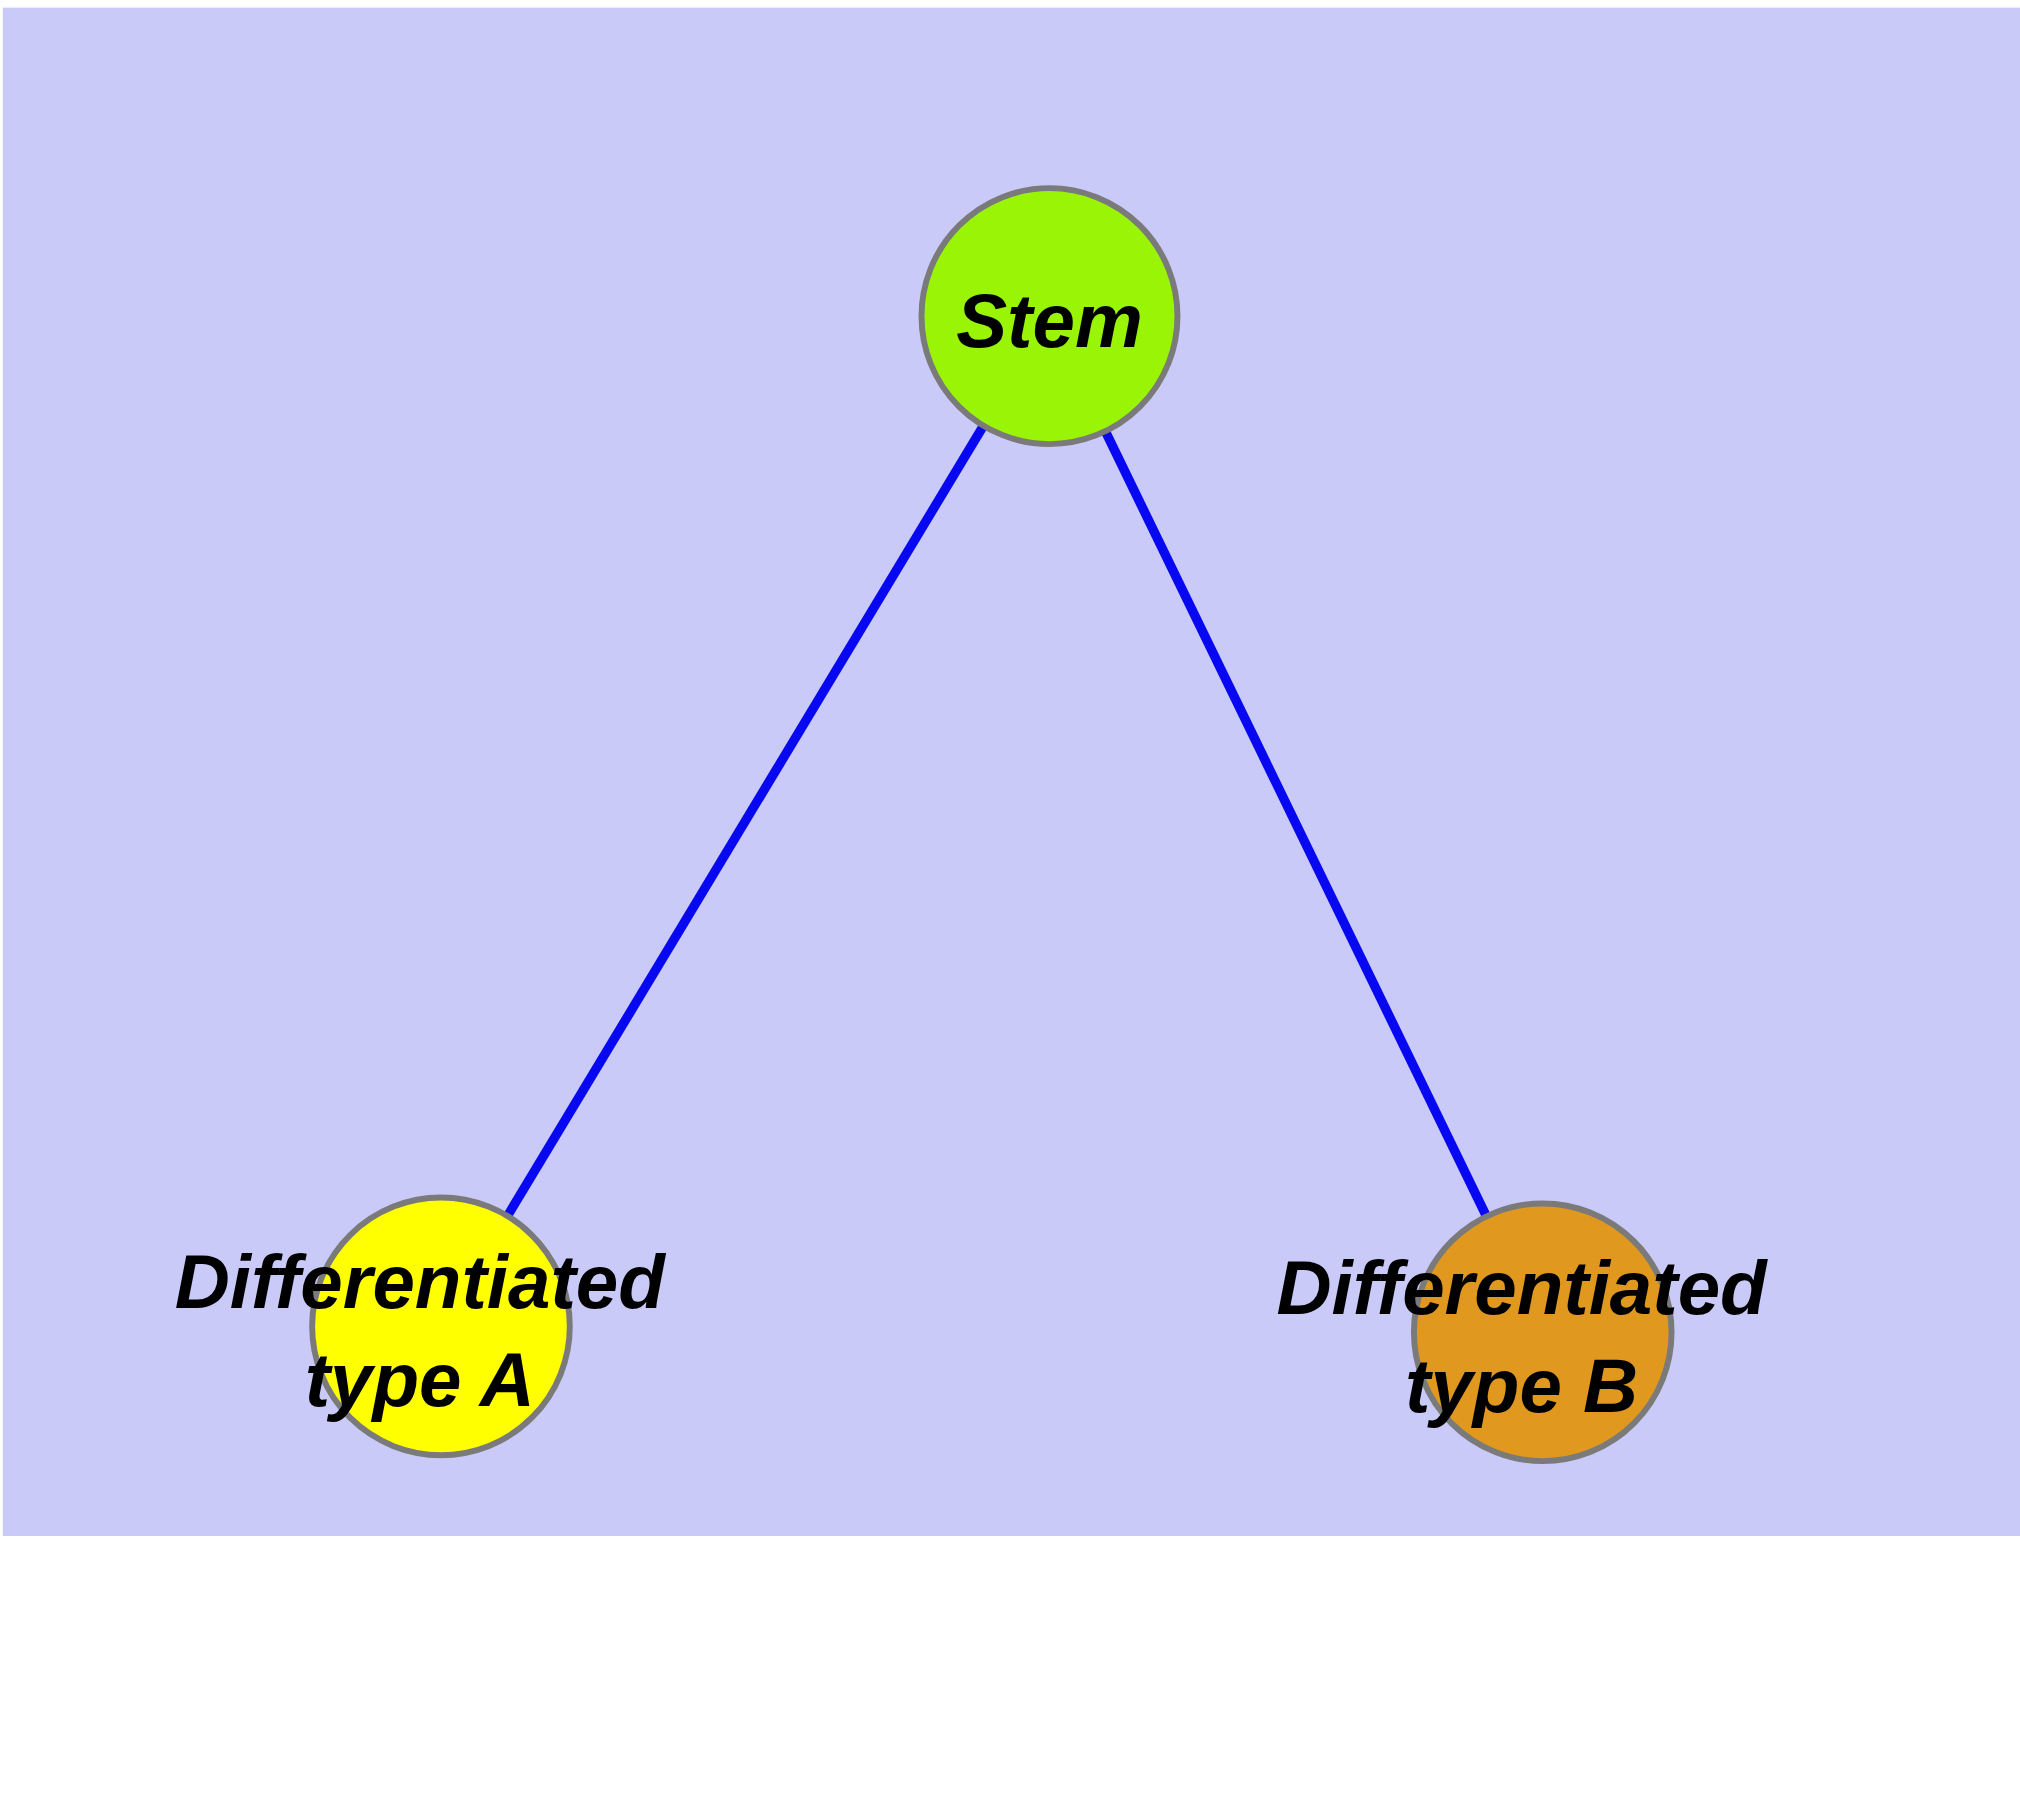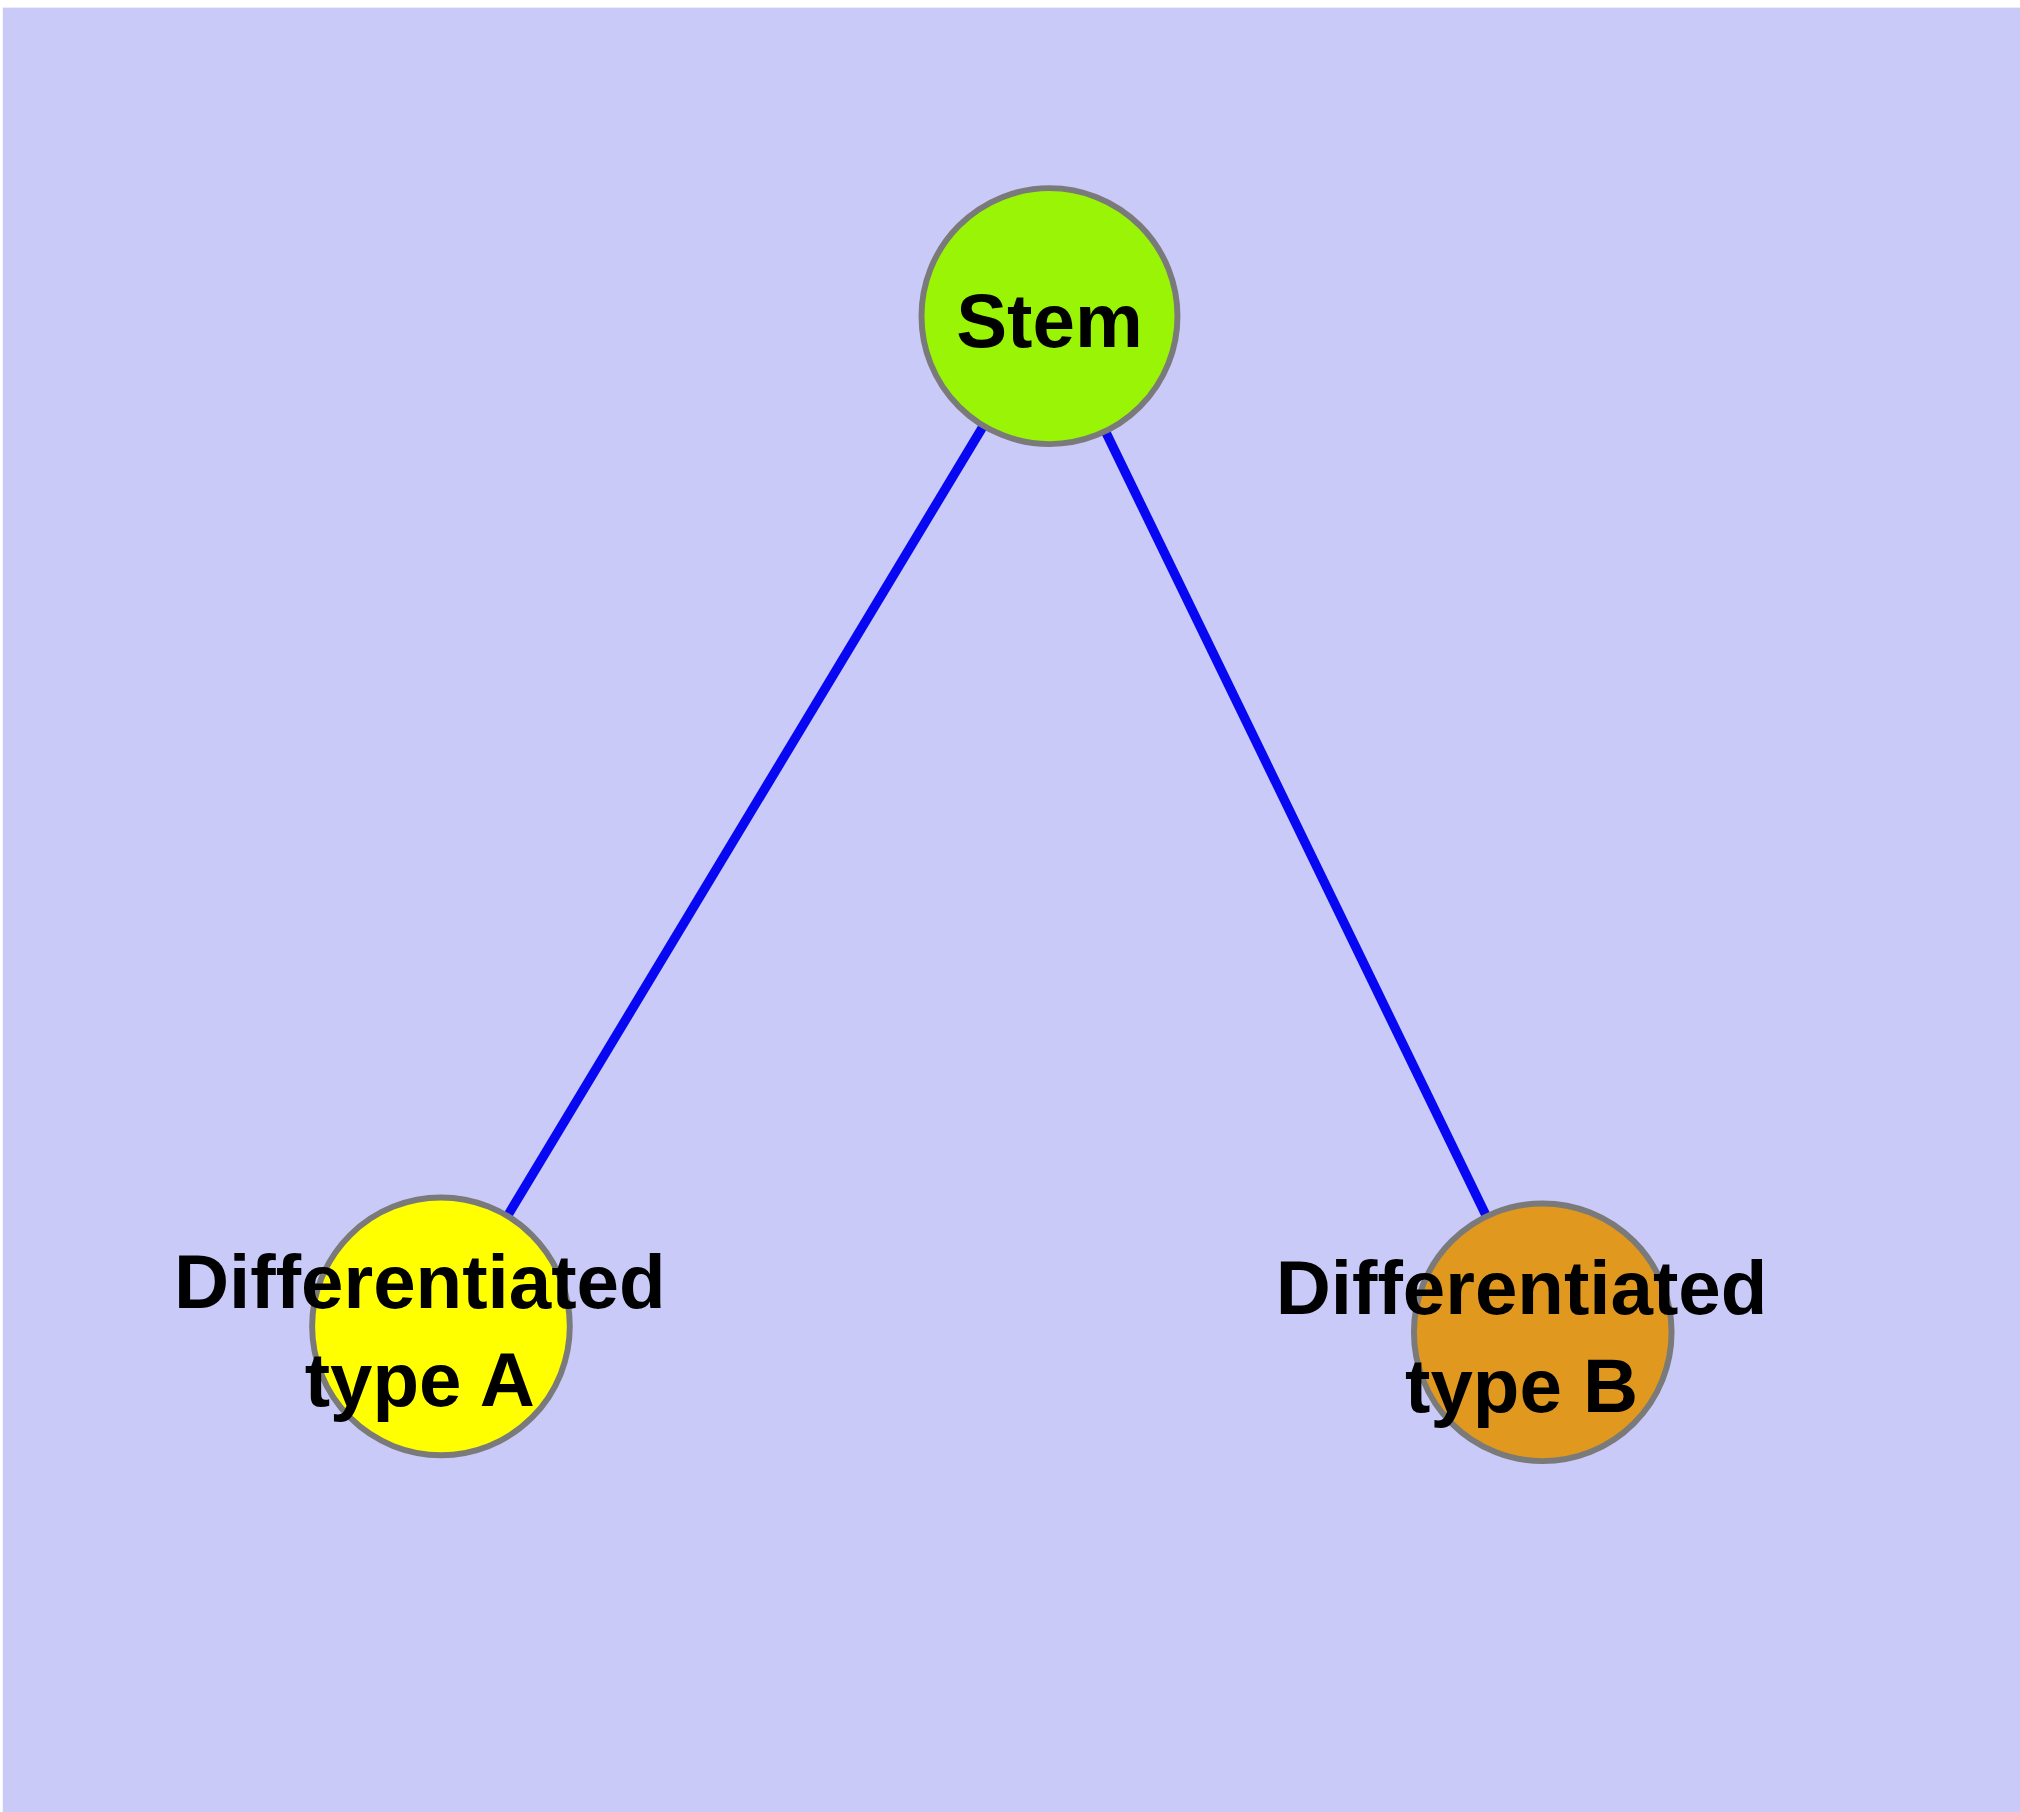--- a/index.html
+++ b/index.html
@@ -3,23 +3,24 @@
 <meta charset="utf-8">
 <style>
   html, body {
     margin: 0;
     padding: 0;
     background: #FFFFFF;
   }
   .stage {
     position: relative;
     width: 2021px;
-    height: 1812px;
+    height: 1536px;
     background: #FFFFFF;
     overflow: hidden;
+    font-style: italic;
   }
   svg.diagram {
     display: block;
     width: 2021px;
     height: 1812px;
   }
   .node-label {
     font-family: "Liberation Sans", "DejaVu Sans", sans-serif;
     font-weight: bold;
   }

